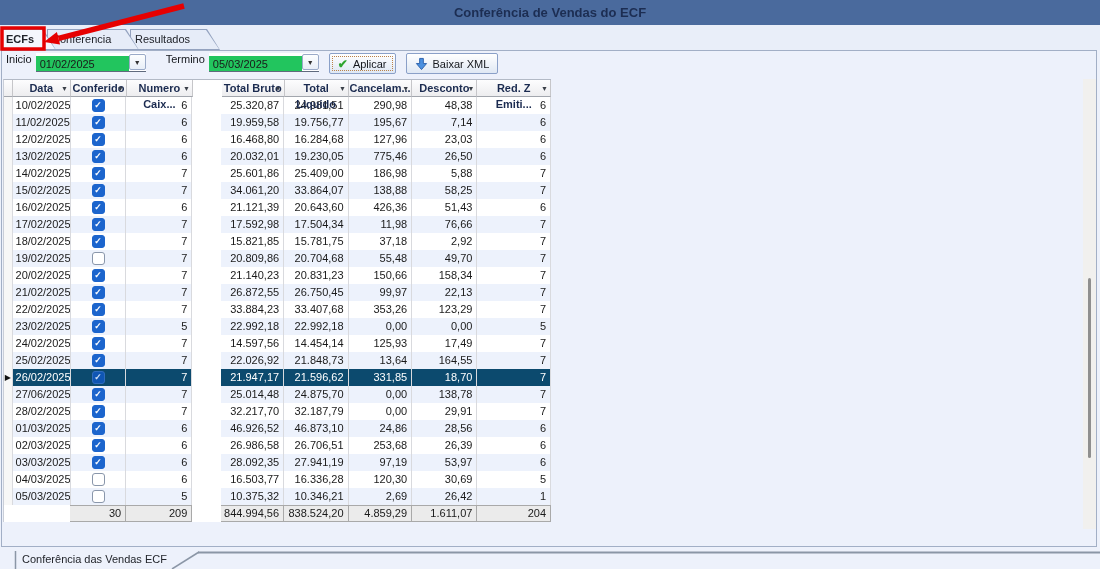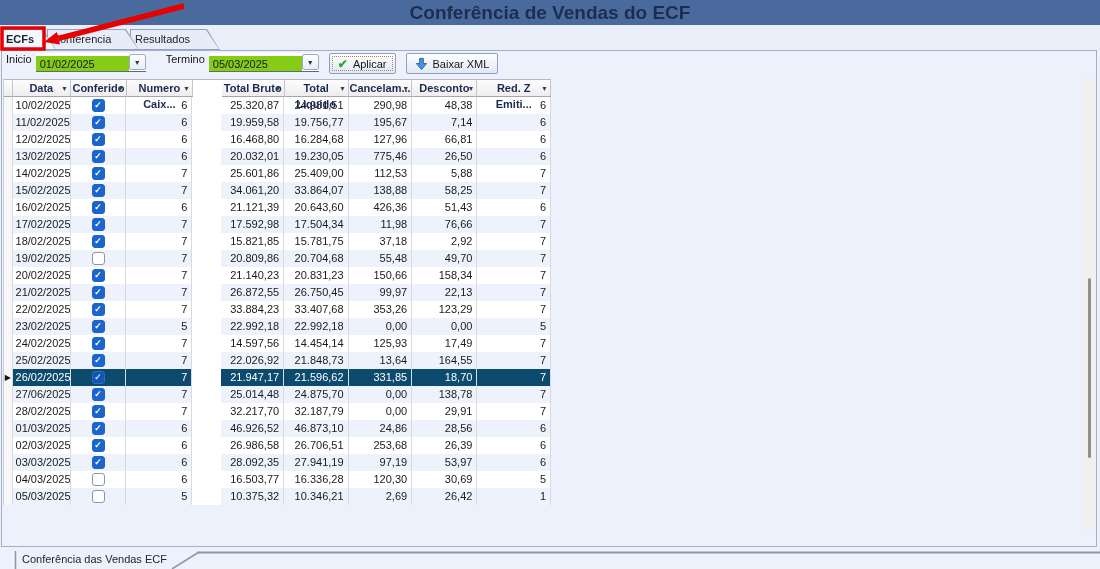--- a/index.html
+++ b/index.html
@@ -2,21 +2,21 @@
 <html><head>
 <meta charset="utf-8">
 <style>
   * { margin:0; padding:0; box-sizing:border-box; }
   html,body { width:1100px; height:569px; overflow:hidden; background:#edf1fb;
               font-family:"Liberation Sans", sans-serif; font-size:11px; color:#1a1a1a; }
 
   
   .titlebar { position:absolute; left:0; top:0; width:1100px; height:25px;
               background:#4a6a9d; display:flex; align-items:center; justify-content:center; }
-  .titlebar .title { font-size:19px; font-weight:bold; color:#1c2d52; }
+  .titlebar .title { font-size:13px; font-weight:bold; color:#1c2d52; }
 
   
   .tabstrip { position:absolute; left:0; top:25px; width:1100px; height:25px; background:#e9eef9; }
   .tabs { position:absolute; left:1px; bottom:0; display:flex; }
   .tab { position:relative; height:21px; margin-right:-9px; }
   .tab .shape { position:absolute; inset:0;
                 clip-path:polygon(0 0, calc(100% - 13px) 0, 100% 100%, 0 100%);
                 background:#93a2bf; }
   .tab .shape-in { position:absolute; inset:1px;
                 clip-path:polygon(0 0, calc(100% - 13px) 0, 100% 100%, 0 100%);
@@ -31,21 +31,21 @@
   .panel { position:absolute; left:1px; top:50px; width:1096px; height:497px;
            border:1px solid #a2afc6; background:#edf1fb; }
 
   
   .toolbar { position:absolute; left:0; top:2px; width:100%; height:25px;
              display:flex; align-items:flex-start; }
   .tb-label { margin:0 4px 0 4px; color:#14171c; }
   .datefield { display:flex; align-items:flex-end; width:110px; height:19px;
                border-bottom:1px solid #5a6activity470;  }
   .datefield { border-bottom:1px solid #5f6a7e; background:#ffffff; }
-  .datefield .val { flex:1; padding:2px 0 1px 4px; background:#84cc16; }
+  .datefield .val { flex:1; padding:2px 0 1px 4px; background:#22c55e; }
   .drop-btn { width:17px; height:16px; margin-bottom:1px; border:1px solid #9aaac8; border-radius:2px;
               background:linear-gradient(#fdfefe,#e8eef7); display:flex; align-items:center; justify-content:center;
               font-size:7px; color:#333; } .spacer16 { width:16px; }
   .btn { height:21px; margin-left:10px; padding:0 8px; border:1px solid #8aa0c8; border-radius:2px;
          background:linear-gradient(#ffffff,#dfe8f4); display:flex; align-items:center; gap:5px;
          position:relative; color:#14171c; }
   .btn.focused::after { content:""; position:absolute; inset:2px; border:1px dotted #b9824a; border-radius:1px; }
   .icon-check { color:#2ea52e; font-weight:bold; font-size:12px; line-height:12px; }
 
   
@@ -184,21 +184,21 @@
         <div class="grid-row">
           <div class="cell indicator w-ind"></div>
           <div class="cell date w-data">12/02/2025</div>
           <div class="cell cb-cell w-conf">
             <div class="checkbox checked">✓</div>
           </div>
           <div class="cell num w-caixa">6</div>
           <div class="cell num w-bruto">16.468,80</div>
           <div class="cell num w-liq">16.284,68</div>
           <div class="cell num w-canc">127,96</div>
-          <div class="cell num w-desc">66,81</div>
+          <div class="cell num w-desc">23,03</div>
           <div class="cell num w-redz">6</div>
         </div>
         <div class="grid-row alt">
           <div class="cell indicator w-ind"></div>
           <div class="cell date w-data">13/02/2025</div>
           <div class="cell cb-cell w-conf">
             <div class="checkbox checked">✓</div>
           </div>
           <div class="cell num w-caixa">6</div>
           <div class="cell num w-bruto">20.032,01</div>
@@ -209,21 +209,21 @@
         </div>
         <div class="grid-row">
           <div class="cell indicator w-ind"></div>
           <div class="cell date w-data">14/02/2025</div>
           <div class="cell cb-cell w-conf">
             <div class="checkbox checked">✓</div>
           </div>
           <div class="cell num w-caixa">7</div>
           <div class="cell num w-bruto">25.601,86</div>
           <div class="cell num w-liq">25.409,00</div>
-          <div class="cell num w-canc">112,53</div>
+          <div class="cell num w-canc">186,98</div>
           <div class="cell num w-desc">5,88</div>
           <div class="cell num w-redz">7</div>
         </div>
         <div class="grid-row alt">
           <div class="cell indicator w-ind"></div>
           <div class="cell date w-data">15/02/2025</div>
           <div class="cell cb-cell w-conf">
             <div class="checkbox checked">✓</div>
           </div>
           <div class="cell num w-caixa">7</div>
@@ -460,20 +460,31 @@
           <div class="cell cb-cell w-conf">
             <div class="checkbox"></div>
           </div>
           <div class="cell num w-caixa">5</div>
           <div class="cell num w-bruto">10.375,32</div>
           <div class="cell num w-liq">10.346,21</div>
           <div class="cell num w-canc">2,69</div>
           <div class="cell num w-desc">26,42</div>
           <div class="cell num w-redz">1</div>
         </div>
+      </div>
+    <div class="grid-summary" id="grid-summary">
+        <div class="cell sspacer w-ind"></div>
+        <div class="cell sspacer w-data"></div>
+        <div class="cell scell w-conf">30</div>
+        <div class="cell scell w-caixa">209</div>
+        <div class="cell scell w-bruto">844.994,56</div>
+        <div class="cell scell w-liq">838.524,20</div>
+        <div class="cell scell w-canc">4.859,29</div>
+        <div class="cell scell w-desc">1.611,07</div>
+        <div class="cell scell w-redz">204</div>
       </div>
   </div>
 
   <div class="vscroll">
     <div class="vthumb"></div>
   </div>
 </div>
 
 <div class="bottom-area">
   <svg class="bottom-svg" width="1100" height="24">

